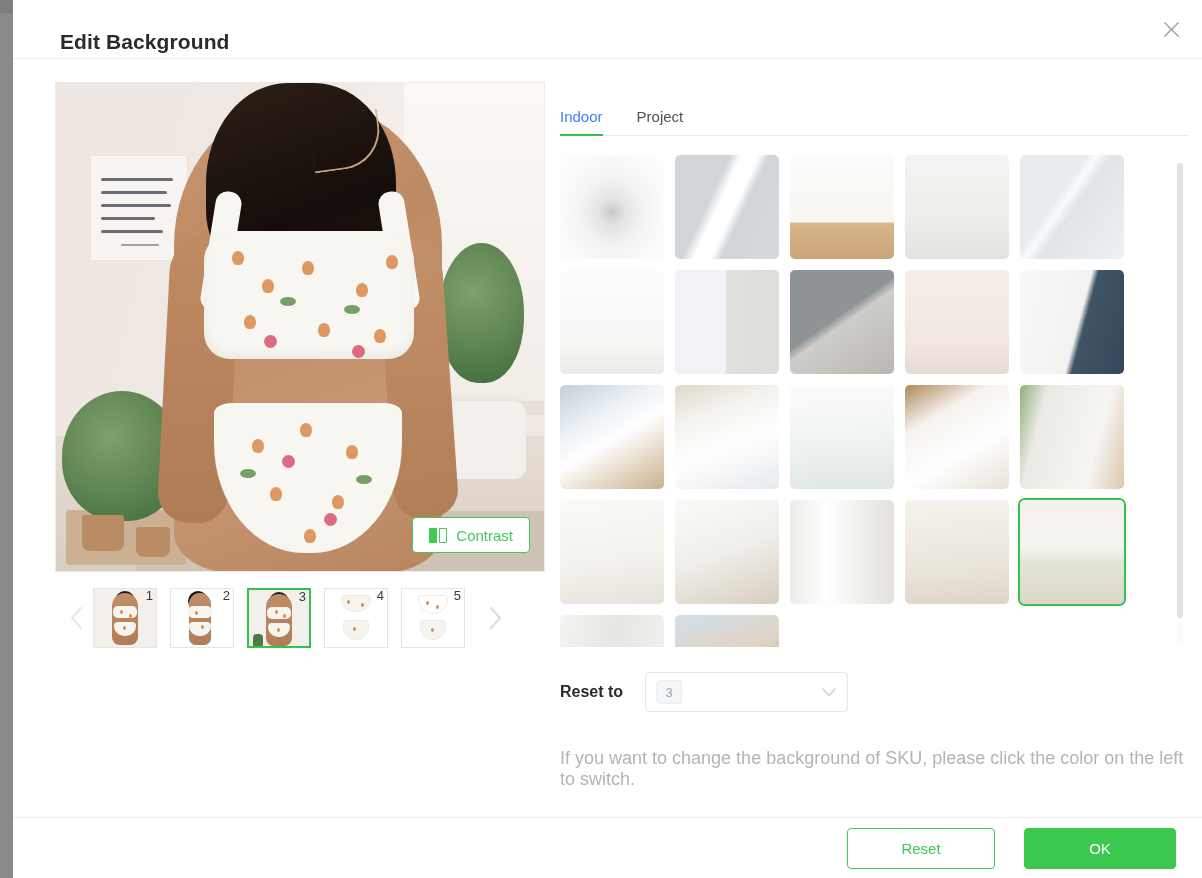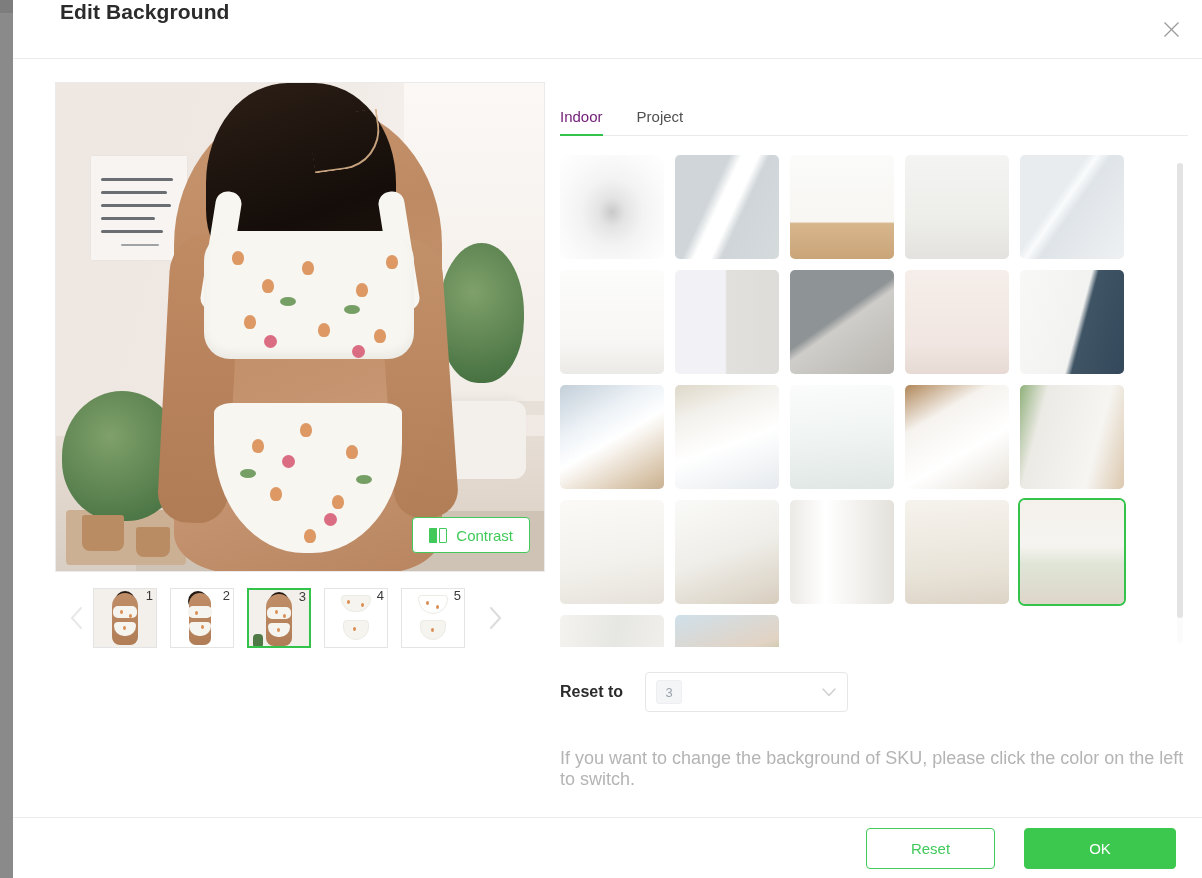--- a/index.html
+++ b/index.html
@@ -50,21 +50,21 @@
     background: #ffffff;
     z-index: 2;
     display: flex; flex-direction: column;
   }
 
   
   #modal-header {
     height: 59px;
     flex: 0 0 59px;
     border-bottom: 1px solid #ececec;
-    display: flex; align-items: flex-start;
+    display: flex; align-items: flex-end;
     position: relative;
     padding: 0 28px 4px 47px;
   }
   #modal-title {
     font-size: 21px; font-weight: bold; color: #2b2b2b;
     letter-spacing: .1px;
   }
   #close-btn {
     position: absolute; right: 16px; top: 50%;
     transform: translateY(-50%);
@@ -342,21 +342,21 @@
   #tabs {
     margin-top: 26px;
     display: flex; align-items: flex-end; gap: 34px;
     border-bottom: 1px solid #eaeaea;
     padding-bottom: 0;
   }
   .tab {
     font-size: 15px; color: #505050; padding-bottom: 10px;
     cursor: pointer; position: relative;
   }
-  .tab.active { color: #701a75; }
+  .tab.active { color: #3b82f6; }
   .tab.active::after {
     content: ""; position: absolute; left: 0; right: 0; bottom: -1px;
     height: 2px; background: #33c24a;
   }
 
   
   #grid-scroll {
     position: relative;
     margin-top: 19px;
     height: 492px;
@@ -431,21 +431,21 @@
     padding-right: 26px;
   }
   .btn {
     height: 41px;
     border-radius: 4px;
     font-size: 15px;
     display: flex; align-items: center; justify-content: center;
     cursor: pointer;
   }
   #reset-btn {
-    width: 129px;
+    width: 148px;
     background: #fff; color: #41c95a; border: 1px solid #41c95a;
   }
   #ok-btn {
     width: 152px;
     background: #3cc84f; color: #fff; border: 1px solid #3cc84f;
   }
 </style>
 </head>
 <body>
 

